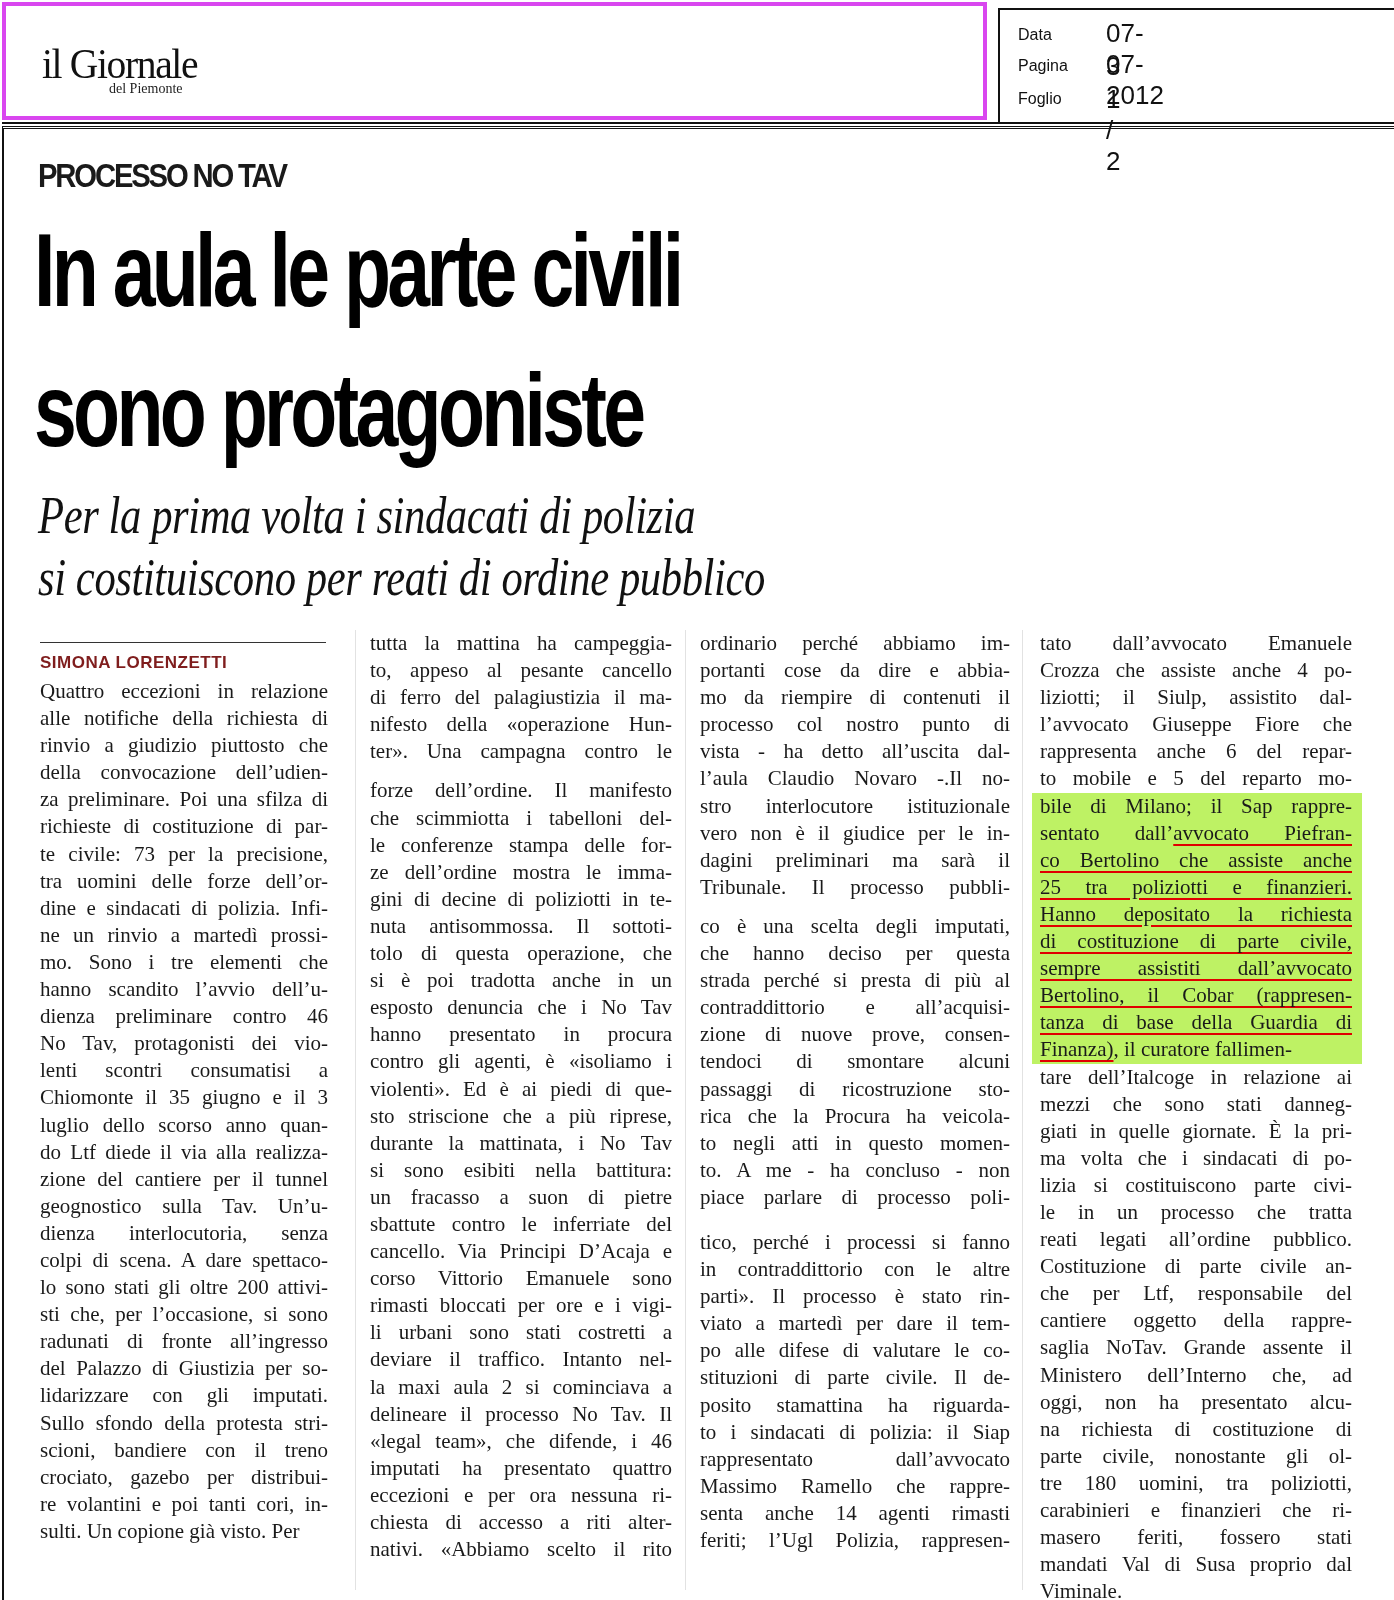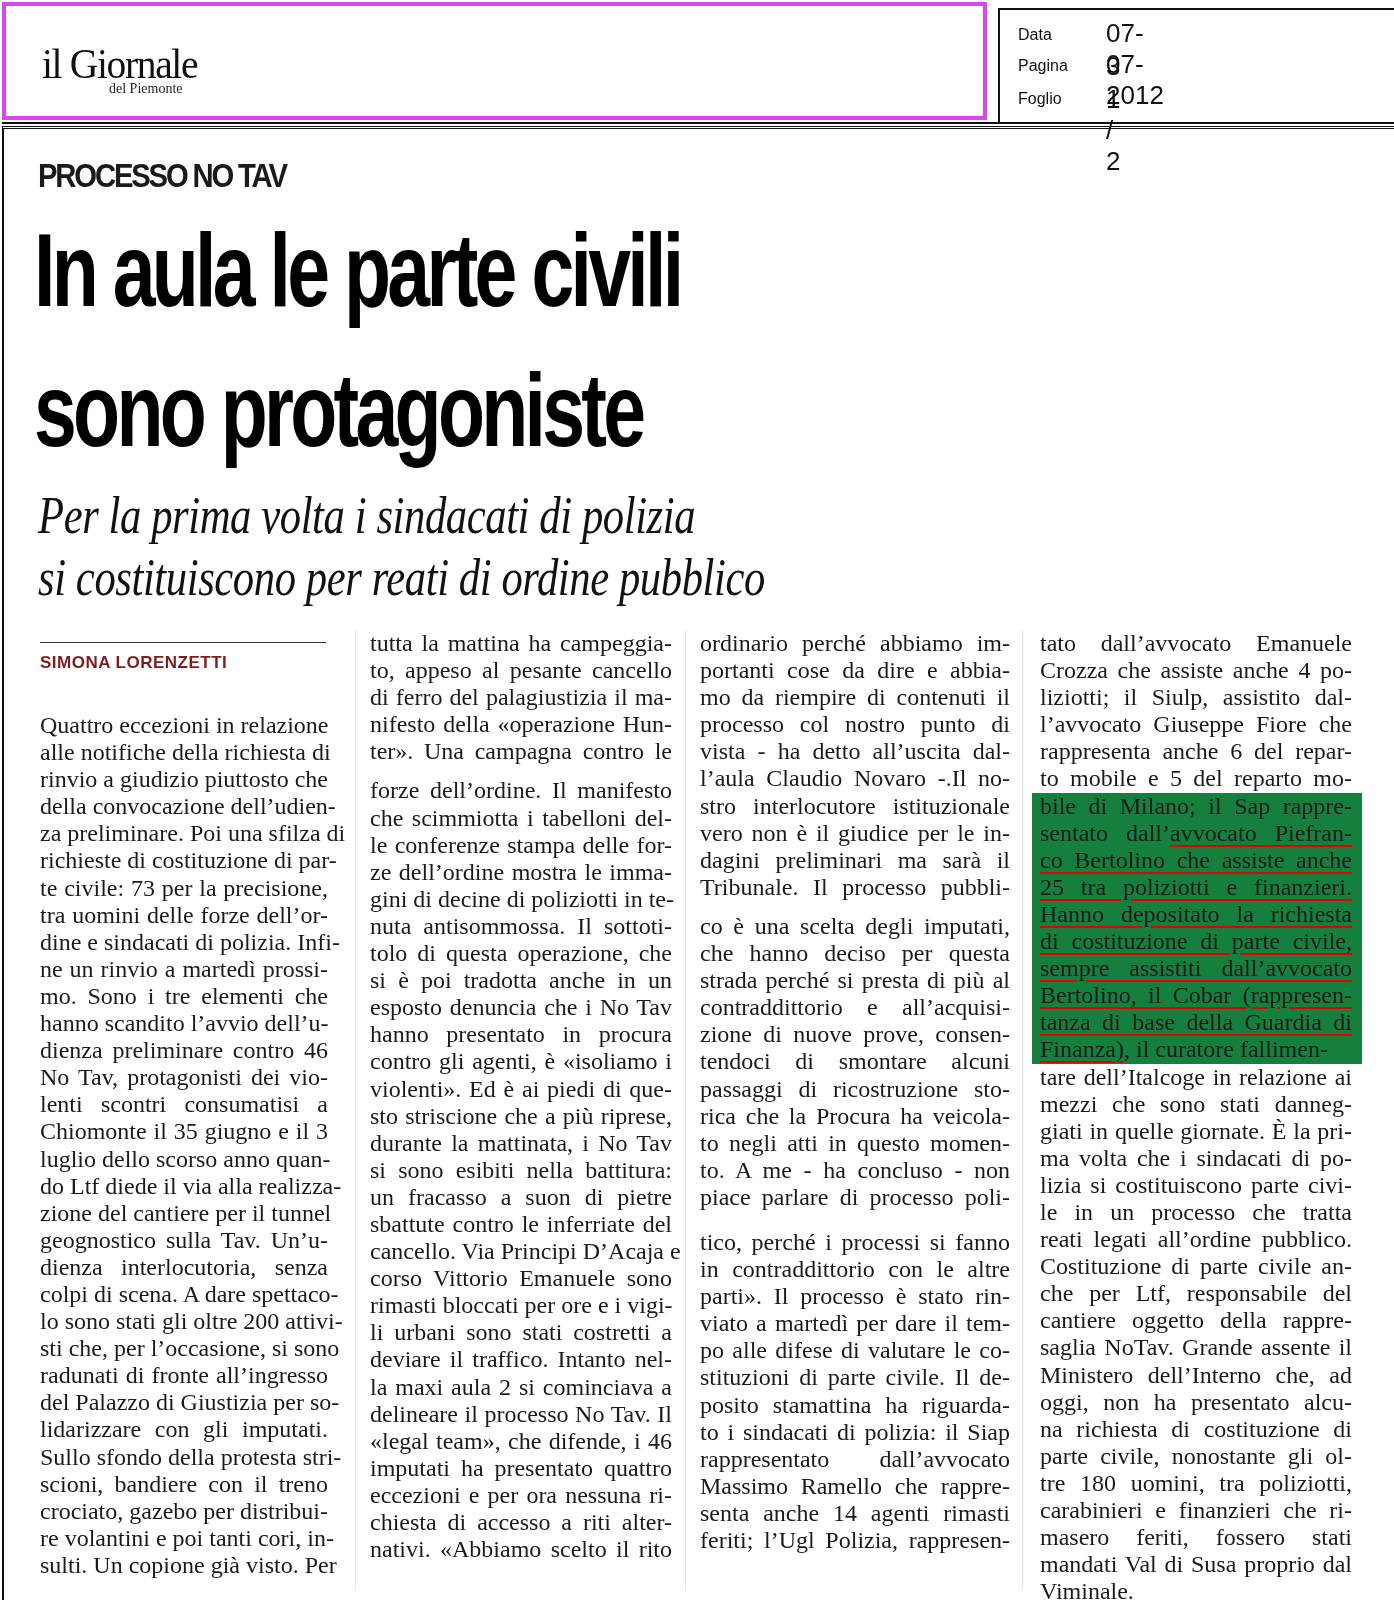--- a/index.html
+++ b/index.html
@@ -16,27 +16,27 @@
   .main-frame { position:absolute; left:2px; top:126px; width:1392px; height:1474px; border-top:3px double #111; border-left:2px solid #111; box-sizing:border-box; }
   .rule2 { position:absolute; left:2px; top:122px; width:1392px; height:2px; background:#111; }
 
   .kicker { position:absolute; left:38px; top:156px; font-family:"Liberation Sans", sans-serif; font-weight:bold; font-size:34px; letter-spacing:-2.5px; transform:scaleX(0.86); transform-origin:left top; color:#1a1a1a; }
   .headline { position:absolute; left:34px; font-family:"Liberation Sans", sans-serif; font-weight:bold; font-size:104px; letter-spacing:-5px; line-height:104px; transform:scaleX(0.74); transform-origin:left top; color:#000; white-space:nowrap; }
   .deck { position:absolute; left:38px; font-family:"Liberation Serif", serif; font-style:italic; font-size:52px; line-height:56px; transform:scaleX(0.82); transform-origin:left top; color:#111; white-space:nowrap; letter-spacing:-0.5px; }
 
   .byline-rule { position:absolute; left:40px; top:642px; width:286px; height:1px; background:#333; }
   .byline { position:absolute; left:40px; top:653px; font-family:"Liberation Sans", sans-serif; font-weight:bold; font-size:17px; letter-spacing:0.5px; color:#7f1d1d; }
 
-  .col { position:absolute; font-family:"Liberation Serif", serif; font-size:24px; color:#1a1a1a; }
+  .col { position:absolute; font-family:"Liberation Serif", serif; font-size:21px; color:#1a1a1a; }
   .col .ln { display:block; height:27.1px; line-height:27.1px; white-space:nowrap; text-align:justify; text-align-last:justify; }
   .col .ln.last { text-align-last:left; }
   .col .gap { display:block; height:10px; }
   .sep { position:absolute; top:630px; width:1px; height:960px; background:#e2e2e2; }
 
-  .hl { background:#15803d; }
+  .hl { background:#bef264; }
   .ul { text-decoration:underline; text-decoration-color:#e00000; text-decoration-thickness:2px; text-underline-offset:4px; }
 </style>
 </head>
 <body>
 
 <div class="masthead-box">
   <div class="logo">il Giornale</div>
   <div class="logo-sub">del Piemonte</div>
 </div>
 <div class="meta-box">
@@ -63,21 +63,21 @@
 <div class="deck" style="top:488px;">Per la prima volta i sindacati di polizia</div>
 <div class="deck" style="top:550px;">si costituiscono per reati di ordine pubblico</div>
 
 <div class="byline-rule"></div>
 <div class="byline">SIMONA LORENZETTI</div>
 
 <div class="sep" style="left:355px;"></div>
 <div class="sep" style="left:685px;"></div>
 <div class="sep" style="left:1022px;"></div>
 
-<div class="col" id="col1" style="left:40px; top:712px; width:288px;font-family:Liberation Serif, serif;">
+<div class="col" id="col1" style="left:40px; top:678px; width:288px;font-family:Liberation Serif, serif;">
     <span class="ln">Quattro eccezioni in relazione</span>
     <span class="ln">alle notifiche della richiesta di</span>
     <span class="ln">rinvio a giudizio piuttosto che</span>
     <span class="ln">della convocazione dell’udien-</span>
     <span class="ln">za preliminare. Poi una sfilza di</span>
     <span class="ln">richieste di costituzione di par-</span>
     <span class="ln">te civile: 73 per la precisione,</span>
     <span class="ln">tra uomini delle forze dell’or-</span>
     <span class="ln">dine e sindacati di polizia. Infi-</span>
     <span class="ln">ne un rinvio a martedì prossi-</span>

